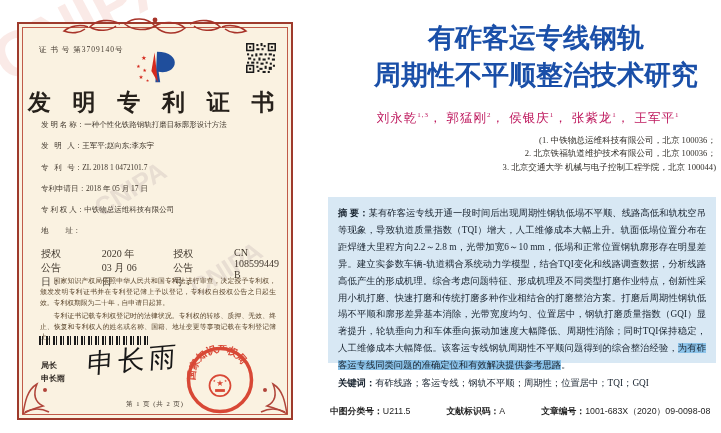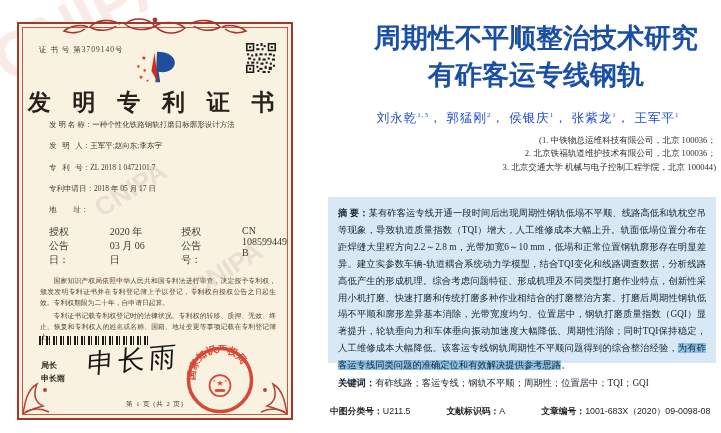--- a/index.html
+++ b/index.html
@@ -23,21 +23,21 @@
   .flourish { position:absolute; bottom:2px; }
   .flourish.fl-left { left:2px; }
   .flourish.fl-right { right:2px; transform:scaleX(-1); }
 
   .cert-no { position:absolute; left:20px; top:21px; font-size:7.5px; color:#41382e; letter-spacing:1px; }
   .qr { position:absolute; right:15px; top:19px; width:30px; height:30px; }
   .cnipa-logo { position:absolute; left:114px; top:23px; width:48px; height:40px; }
   .cert-title { position:absolute; left:0; top:63px; width:100%; text-align:center;
                 font-size:23px; font-weight:600; color:#26211b; letter-spacing:8px; }
 
-  .cert-fields { position:absolute; left:30px; top:95px; width:238px; }
+  .cert-fields { position:absolute; left:22px; top:95px; width:238px; }
   .cert-row { display:flex; margin-bottom:8.5px; font-size:7.5px; color:#41382e; line-height:1.7; }
   .cert-row .lbl { white-space:pre; flex:0 0 auto; }
   .cert-row .val { white-space:pre-wrap; }
   .grant-row { display:flex; font-size:10px; color:#41382e; margin-top:5px;gap:32px; }
   .grant-row .pair2 { }
 
   .legal { position:absolute; left:21px; top:252px; width:236px; font-size:6.8px;
            color:#5a452c; line-height:1.6; text-align:justify; }
   .legal p { text-indent:2em; margin-bottom:2px; }
 
@@ -52,21 +52,21 @@
                letter-spacing:4px; }
   .seal { position:absolute; left:166px; top:321px; width:70px; height:70px; opacity:0.92; }
   .page-footer { position:absolute; left:0; top:376px; width:100%; text-align:center;
                  font-size:6.5px; color:#41382e; letter-spacing:1px; }
 
   
   .paper-title { position:absolute; left:358px; top:20px; width:356px; text-align:center;
                  font-family:"Liberation Sans", sans-serif; font-weight:bold;
                  font-size:27px; line-height:37px; color:#1a4fa8; }
   .authors { position:absolute; left:340px; top:110px; width:376px; text-align:center;
-             font-size:12.5px; color:#1d4ed8; letter-spacing:1px; }
+             font-size:12.5px; color:#be185d; letter-spacing:1px; }
   .authors sup { font-size:7px; }
   .affiliations { position:absolute; left:340px; top:134px; width:376px; text-align:right;
                   font-size:8.6px; color:#33302b; line-height:1.55; }
 
   .abstract { position:absolute; left:328px; top:197px; width:388px; height:166px;
               background:#d8e8f4; padding:8px 10px 6px 10px; font-size:9.3px;
               line-height:1.82; color:#17222e; text-align:justify; }
   .abstract .bold { font-weight:bold; }
   .abstract .hl { background:#8cc3e9; }
   .keywords { margin-top:1px; }
@@ -192,20 +192,24 @@
       </div>
       <div class="cert-row">
         <span class="lbl">专   利   号：</span>
         <span class="val">ZL 2018 1 0472101.7</span>
       </div>
       <div class="cert-row">
         <span class="lbl">专利申请日：</span>
         <span class="val">2018 年 05 月 17 日</span>
       </div>
       <div class="cert-row">
+        <span class="lbl">专 利 权 人：</span>
+        <span class="val">中铁物总运维科技有限公司</span>
+      </div>
+      <div class="cert-row">
         <span class="lbl">地         址：</span>
       </div>
       <div class="grant-row">
         <span>授权公告日：</span>
         <span>2020 年 03 月 06 日</span>
         <span class="pair2">授权公告号：</span>
         <span>CN 108599449 B</span>
       </div>
     </div>
 
@@ -235,22 +239,22 @@
         <text x="42" y="53" font-size="5" text-anchor="middle">★</text>
         <text x="58" y="53" font-size="5" text-anchor="middle">★</text>
         <rect x="43" y="63" width="14" height="4"></rect>
       </g>
     </svg>
 
     <div class="page-footer">第 1 页 (共 2 页)</div>
   </div>
 
   <div class="paper-title">
+    <div>有砟客运专线钢轨</div>
     <div>周期性不平顺整治技术研究</div>
-    <div>有砟客运专线钢轨</div>
   </div>
 
   <div class="authors">
     <span><span>刘永乾</span><sup>1,3</sup></span><span>，  </span><span><span>郭猛刚</span><sup>2</sup></span><span>，  </span><span><span>侯银庆</span><sup>1</sup></span><span>，  </span><span><span>张紫龙</span><sup>1</sup></span><span>，  </span><span><span>王军平</span><sup>1</sup></span>
   </div>
 
   <div class="affiliations">
     <div>(1. 中铁物总运维科技有限公司，北京  100036；</div>
     <div>2. 北京铁福轨道维护技术有限公司，北京  100036；</div>
     <div>3. 北京交通大学 机械与电子控制工程学院，北京  100044)</div>

